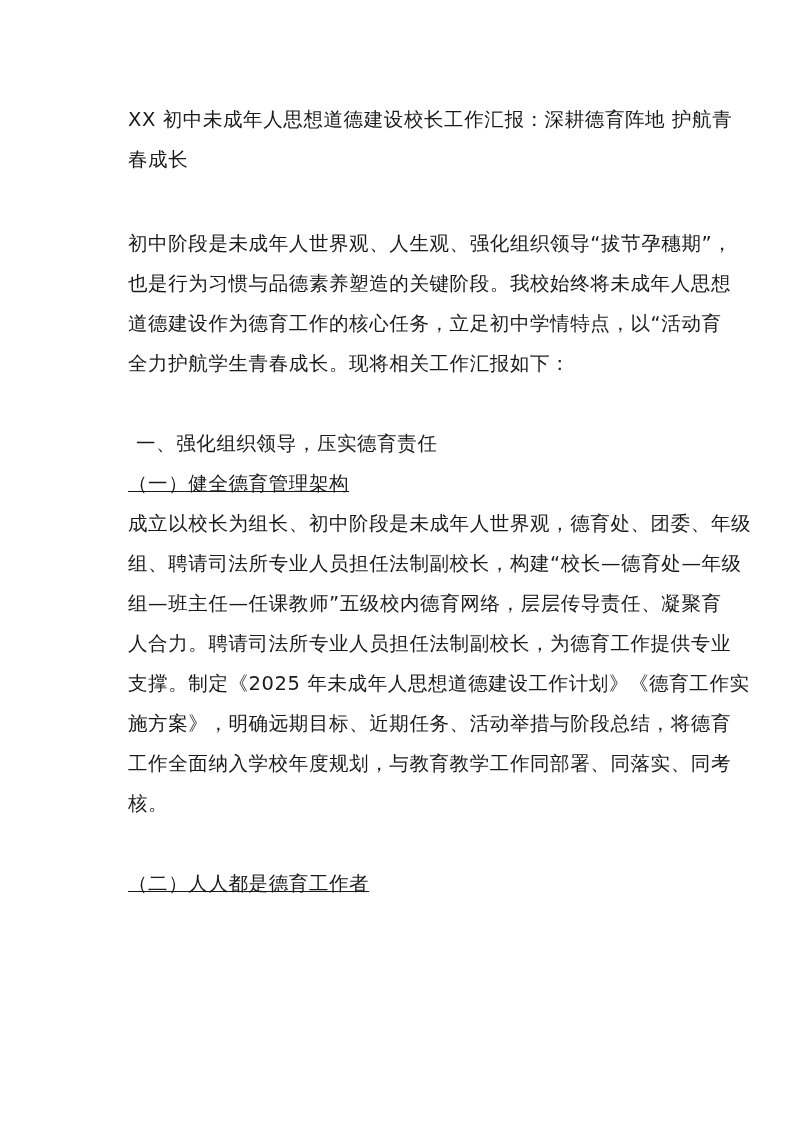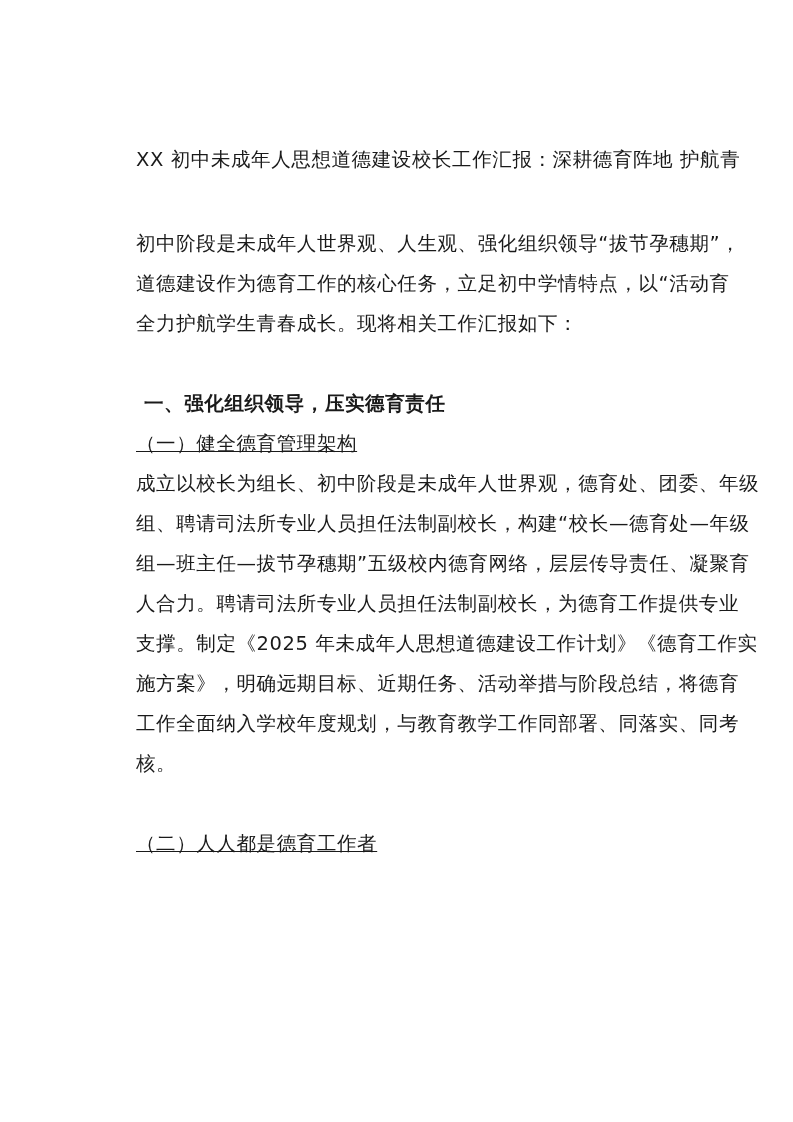--- a/index.html
+++ b/index.html
@@ -10,69 +10,70 @@
     body {
       width: 793px;
       height: 1122px;
       position: relative;
       overflow: hidden;
       font-family: "DejaVu Sans", "Liberation Sans", sans-serif;
       color: #1a1a1a;
     }
     .page {
       position: absolute;
-      left: 136px;
+      left: 128px;
       top: 100px;
       width: 556px;
-      margin-top: 40px;
     }
     .line {
       font-size: 19.5px;
       line-height: 40px;
       height: 40px;
       white-space: nowrap;
       letter-spacing: 0.6px;
       text-align: justify;
       text-align-last: justify;
     }
     .line.last {
       text-align-last: left;
     }
     .gap-lg { height: 44px; }
     .gap-md { height: 40px; }
-    .h1 { padding-left: 8px; font-weight: bold; }
+    .h1 { padding-left: 8px; }
     .h2 { padding-left: 0; text-decoration: underline; }
   </style>
 </head>
 <body>
 
 <div class="page">
 
   <div>
     <div class="line">XX 初中未成年人思想道德建设校长工作汇报：深耕德育阵地  护航青</div>
+    <div class="line last">春成长</div>
   </div>
 
   <div class="gap-lg"></div>
 
   <div>
     <div class="line">初中阶段是未成年人世界观、人生观、强化组织领导“拔节孕穗期”，</div>
+    <div class="line">也是行为习惯与品德素养塑造的关键阶段。我校始终将未成年人思想</div>
     <div class="line">道德建设作为德育工作的核心任务，立足初中学情特点，以“活动育</div>
     <div class="line last">全力护航学生青春成长。现将相关工作汇报如下：</div>
   </div>
 
   <div class="gap-md"></div>
 
   <div>
     <div class="line last h1">一、强化组织领导，压实德育责任</div>
     <div class="line last h2">（一）健全德育管理架构</div>
 
     <div>
       <div class="line">成立以校长为组长、初中阶段是未成年人世界观，德育处、团委、年级</div>
       <div class="line">组、聘请司法所专业人员担任法制副校长，构建“校长—德育处—年级</div>
-      <div class="line">组—班主任—拔节孕穗期”五级校内德育网络，层层传导责任、凝聚育</div>
+      <div class="line">组—班主任—任课教师”五级校内德育网络，层层传导责任、凝聚育</div>
       <div class="line">人合力。聘请司法所专业人员担任法制副校长，为德育工作提供专业</div>
       <div class="line">支撑。制定《2025 年未成年人思想道德建设工作计划》《德育工作实</div>
       <div class="line">施方案》，明确远期目标、近期任务、活动举措与阶段总结，将德育</div>
       <div class="line">工作全面纳入学校年度规划，与教育教学工作同部署、同落实、同考</div>
       <div class="line last">核。</div>
     </div>
 
     <div class="gap-md"></div>
 
     <div class="line last h2">（二）人人都是德育工作者</div>

